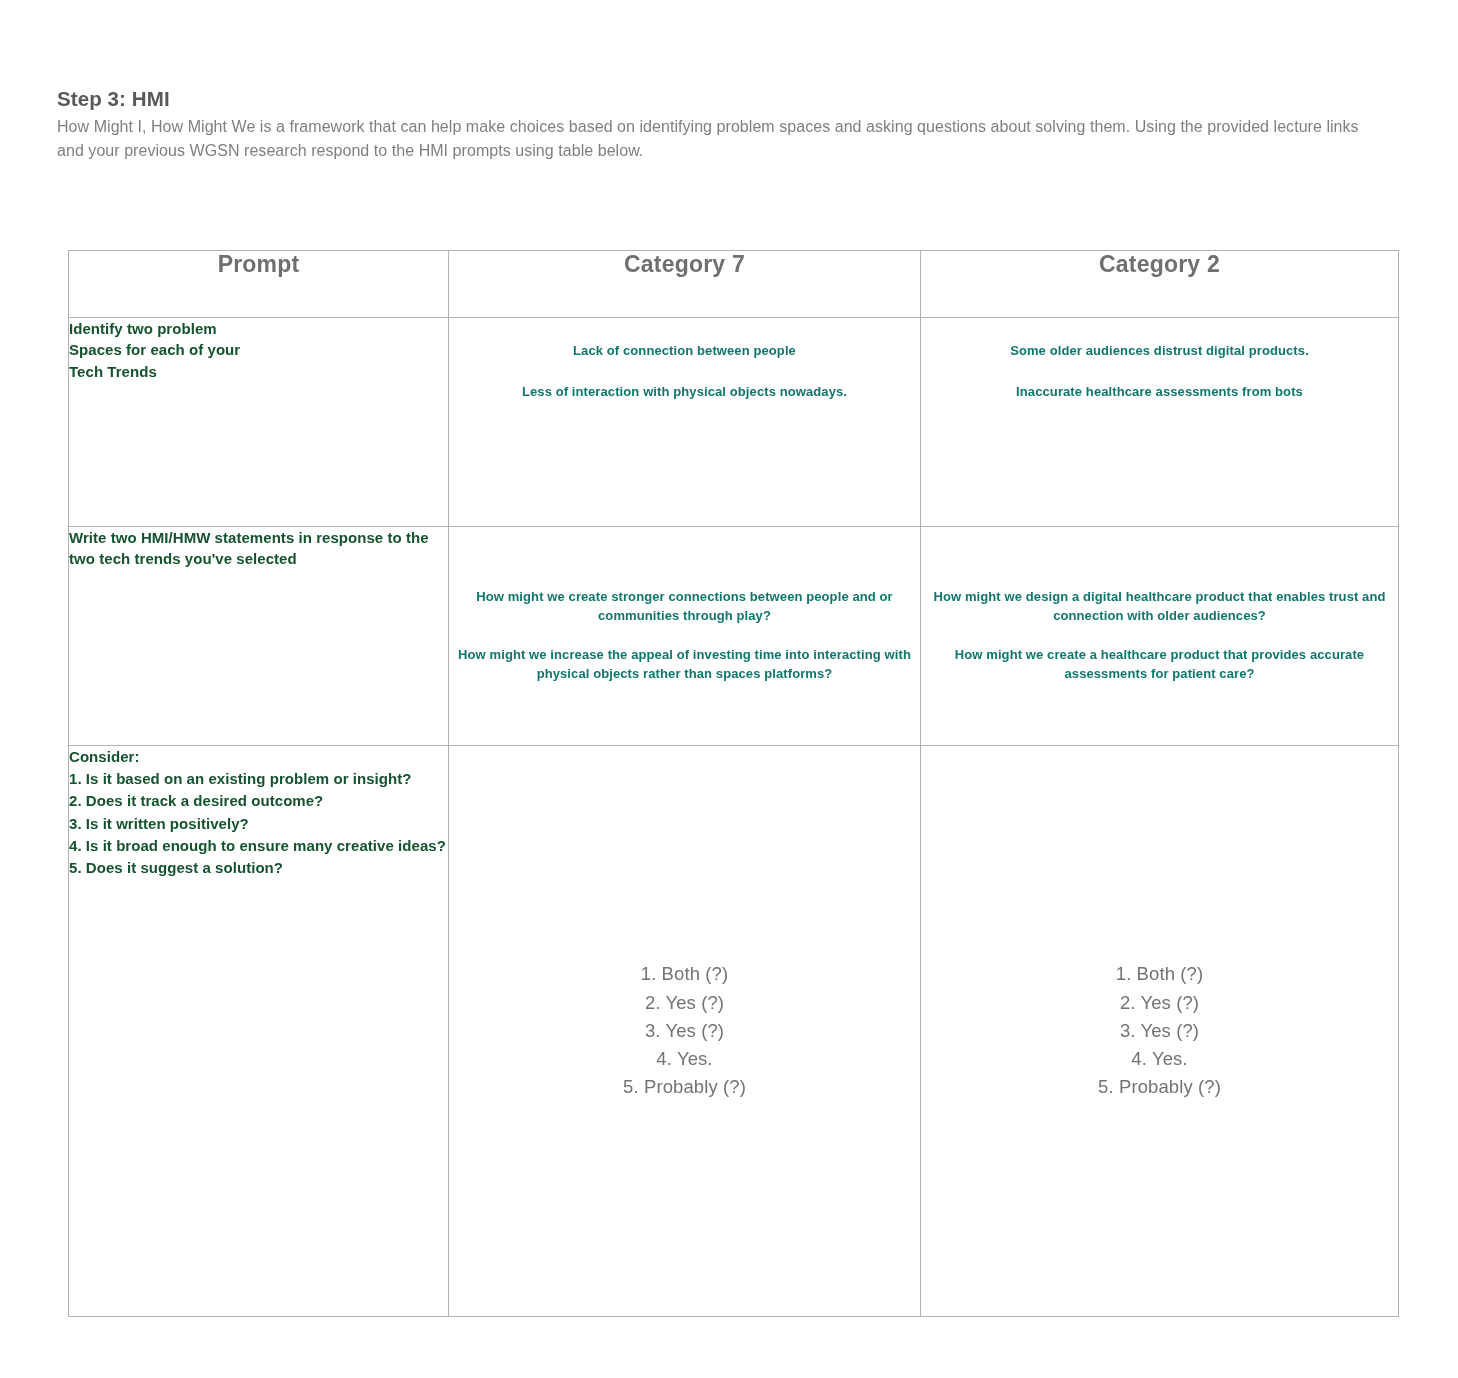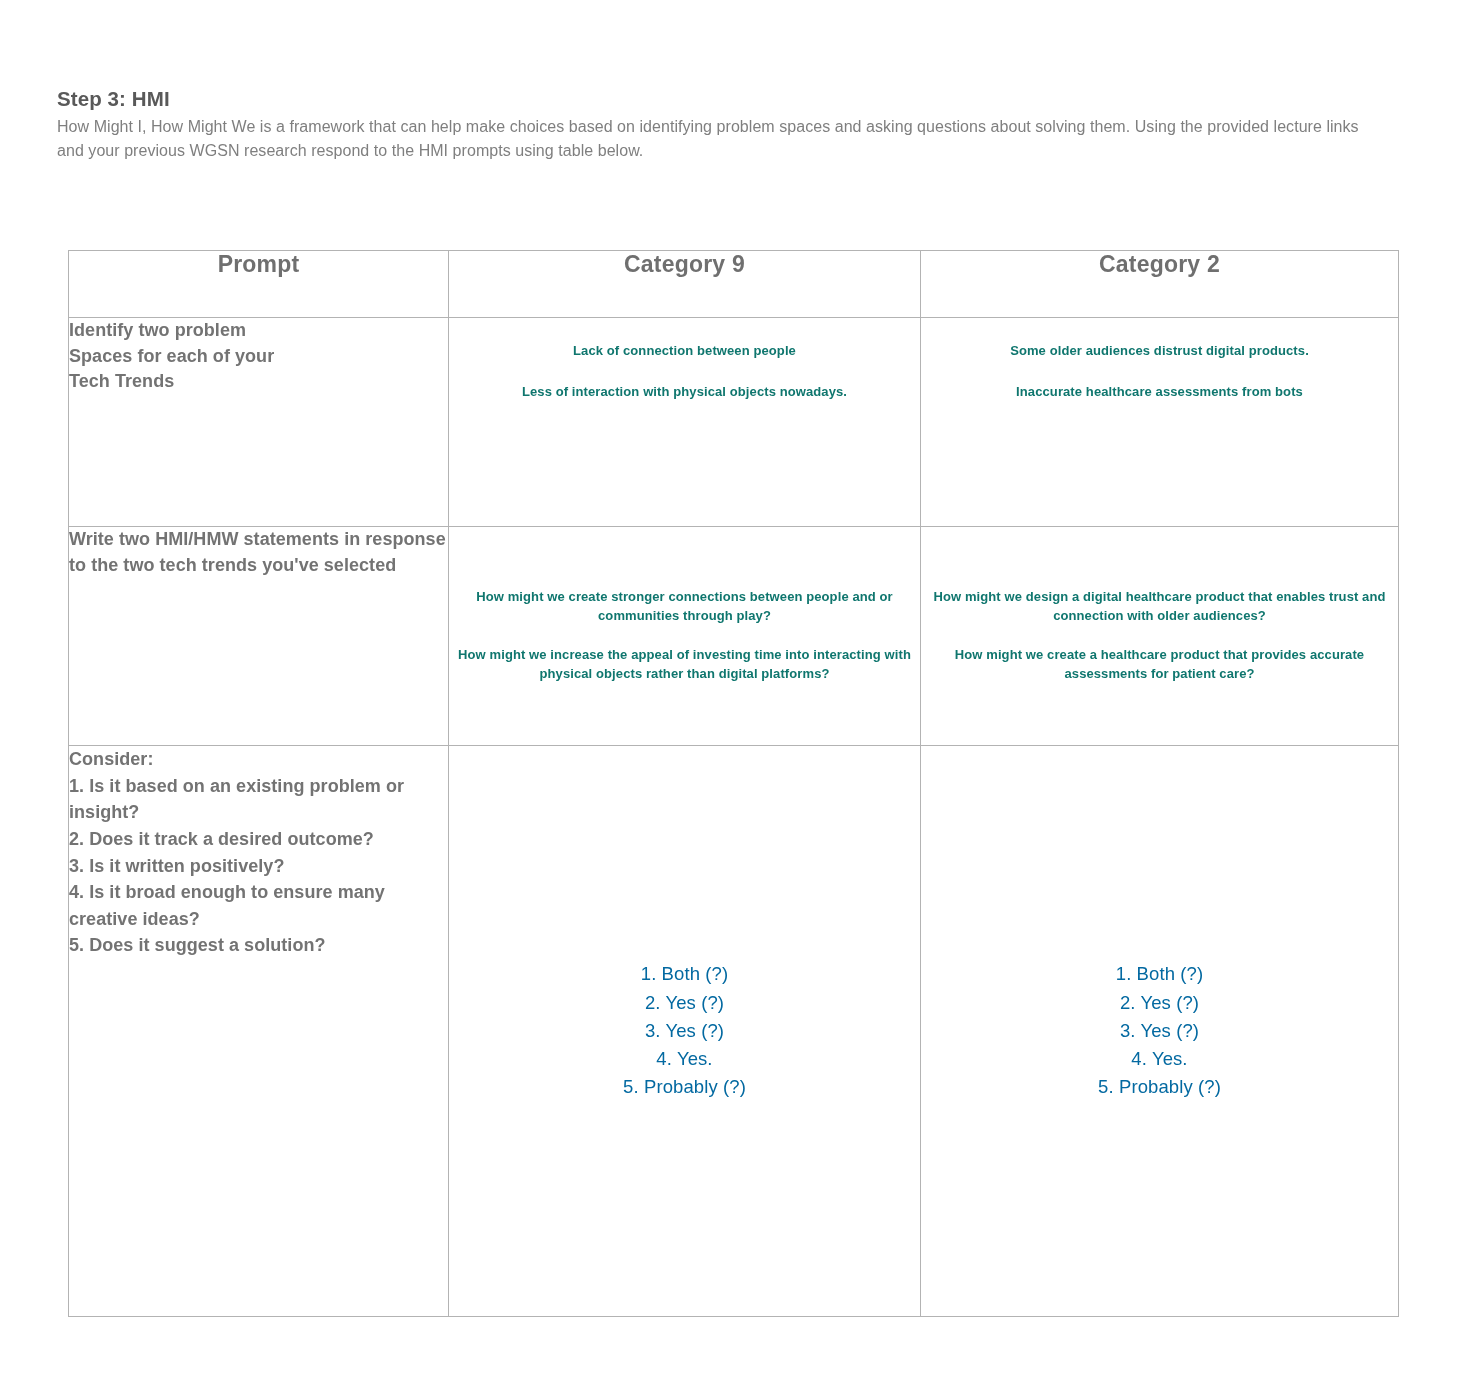--- a/index.html
+++ b/index.html
@@ -77,23 +77,23 @@
     font-weight: bold;
     color: #6f6f6f;
     letter-spacing: 0.2px;
   }
 
   
   .prompt-cell {
     padding: 26px 22px 20px 20px;
   }
   .prompt-text {
-    font-size: 18px;
-    font-weight: bold;
-    color: #737373;
+    font-size: 15px;
+    font-weight: bold;
+    color: #14532d;
     line-height: 1.42;
     letter-spacing: 0.05px;
     white-space: pre-line;
   }
   .prompt-cell.consider .prompt-text {
     line-height: 1.48;
   }
 
   
   .answer-cell {
@@ -111,21 +111,21 @@
     font-weight: bold;
   }
   .answer-block + .answer-block {
     margin-top: 22px;
   }
   .answer-block.tight + .answer-block.tight {
     margin-top: 20px;
   }
   .answer-list {
     font-size: 18.5px;
-    color: #0369a1;
+    color: #737373;
     line-height: 1.53;
     letter-spacing: 0.1px;
     white-space: pre-line;
     text-align: center;
   }
 
   
   tr.row-problems td { height: 184px; }
   tr.row-statements td { height: 218px; }
   tr.row-consider td { height: 570px; }
@@ -149,21 +149,21 @@
       <col class="c-prompt">
       <col class="c-cat1">
       <col class="c-cat2">
     </colgroup>
     <thead>
       <tr>
         <th>
           <span class="th-label">Prompt</span>
         </th>
         <th>
-          <span class="th-label">Category 9</span>
+          <span class="th-label">Category 7</span>
         </th>
         <th>
           <span class="th-label">Category 2</span>
         </th>
       </tr>
     </thead>
     <tbody>
 
       <tr class="row-problems">
         <td class="prompt-cell">
@@ -180,21 +180,21 @@
           <div class="answer-block">Inaccurate healthcare assessments from bots</div>
         </td>
       </tr>
 
       <tr class="row-statements">
         <td class="prompt-cell">
           <div class="prompt-text">Write two HMI/HMW statements in response to the two tech trends you've selected</div>
         </td>
         <td class="answer-cell middle">
           <div class="answer-block tight">How might we create stronger connections between people and or communities through play?</div>
-          <div class="answer-block tight">How might we increase the appeal of investing time into interacting with physical objects rather than digital platforms?</div>
+          <div class="answer-block tight">How might we increase the appeal of investing time into interacting with physical objects rather than spaces platforms?</div>
         </td>
         <td class="answer-cell middle">
           <div class="answer-block tight">How might we design a digital healthcare product that enables trust and connection with older audiences?</div>
           <div class="answer-block tight">How might we create a healthcare product that provides accurate assessments for patient care?</div>
         </td>
       </tr>
 
       <tr class="row-consider">
         <td class="prompt-cell consider">
           <div class="prompt-text">Consider:

